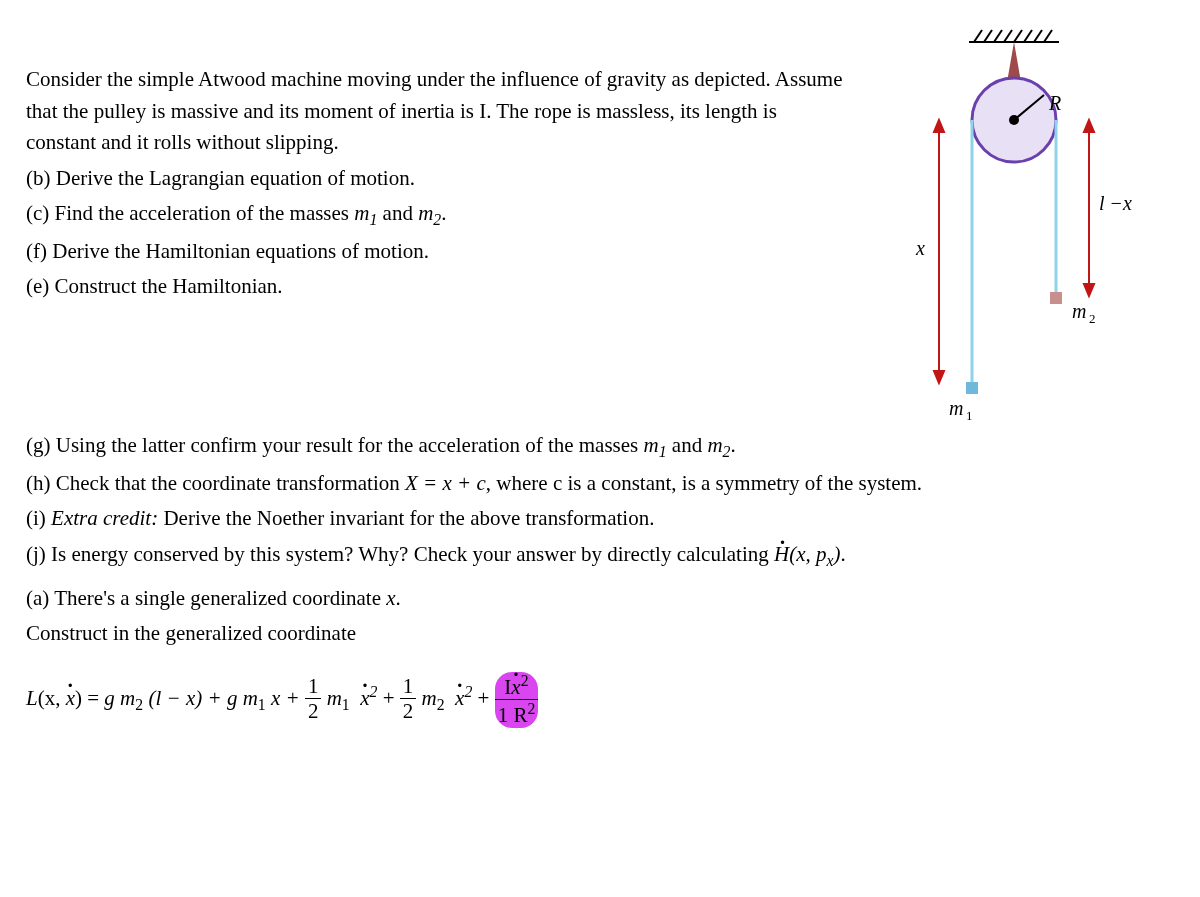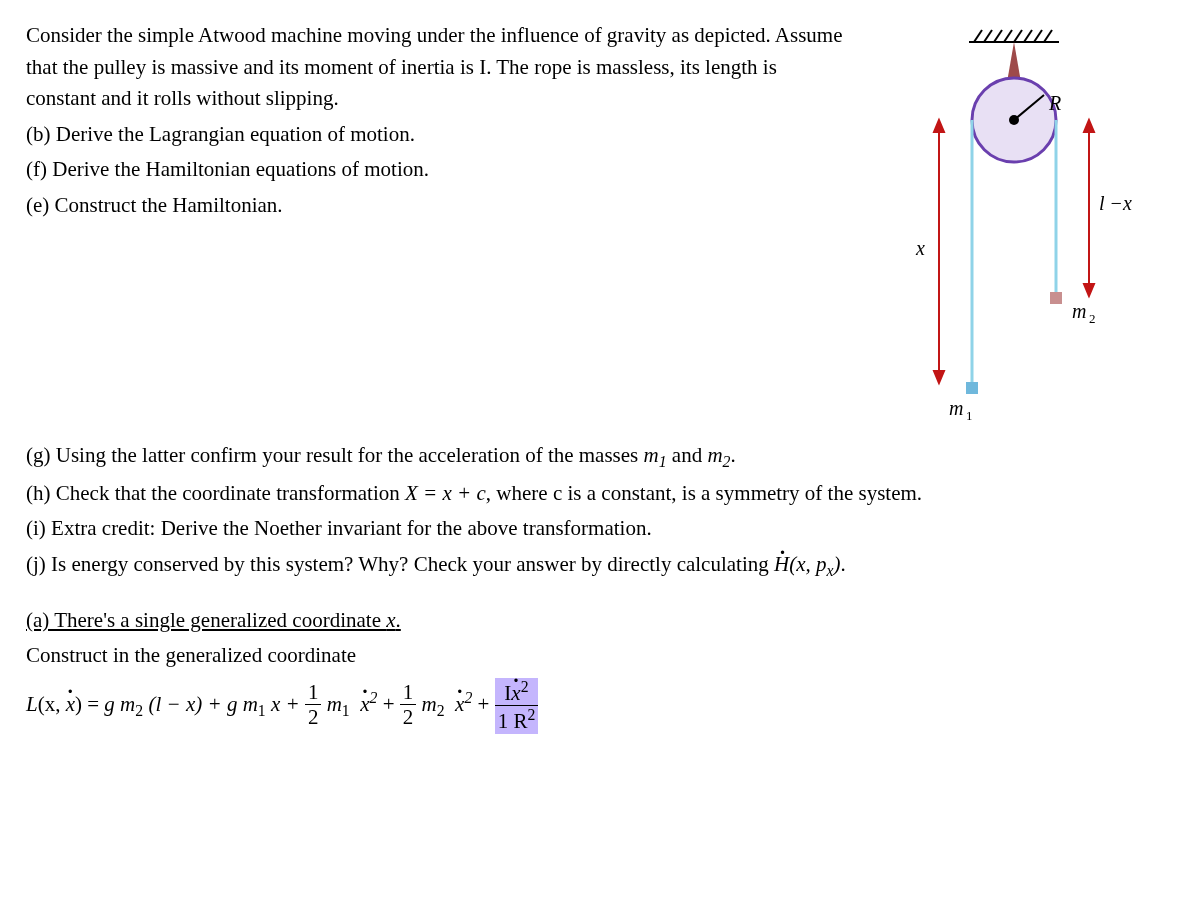--- a/index.html
+++ b/index.html
@@ -6,55 +6,58 @@
     font-family: "Times New Roman", Times, serif;
     font-size: 21px;
     line-height: 1.5;
     margin: 0;
     padding: 20px 26px;
     color: #000;
     background: #fff;
     width: 1148px;
   }
   .content { display: flex; }
-  .textcol { flex: 1 1 720px; }
+  .textcol { flex: 1 1 720px; margin-top: 44px; }
   .figcol  { flex: 0 0 320px; padding-left: 10px; }
   p { margin: 0 0 4px 0; }
   .math { font-style: italic; font-family: "Times New Roman", serif; }
   sub, sup { font-size: 0.75em; }
   .eq {
     font-family: "Times New Roman", serif;
     white-space: nowrap;
-    margin-top: 6px;
+    margin-top: 22px;
   }
   .frac {
     display: inline-block;
     vertical-align: middle;
     text-align: center;
     font-style: normal;
   }
   .frac .num { display: block; border-bottom: 1.1px solid #000; padding: 0 3px; line-height:1.1; }
   .frac .den { display: block; padding: 0 3px; line-height:1.2;}
-  .hl { background: #c4b5fd; }
+  .hl { background: #d946ef; border-radius: 17px; }
   .dot { position: relative; display:inline-block; }
   .dot::before { content:"·"; position:absolute; top:-0.58em; left:50%; transform:translateX(-50%); font-weight:bold; font-style: normal;}
   .Hdot { position: relative; display:inline-block; }
   .Hdot::before { content:"·"; position:absolute; top:-0.58em; left:55%; transform:translateX(-50%); font-weight:bold; }
-  .it { }
+  .it { font-style: italic; }
   svg { display:block; }
 </style>
 </head>
 <body>
 
 <div class="content">
   <div class="textcol">
     <p>
       <span>Consider the simple Atwood machine moving under the influence of gravity as depicted.  Assume that the pulley is massive and its moment of inertia is I.  The rope is massless, its length is constant and it rolls without slipping.</span>
     </p>
     <p>(b) Derive the Lagrangian equation of motion.</p>
+    <p>
+      <span>(c) Find the acceleration of the masses </span><span class="math"><span>m</span><sub>1</sub></span><span> and </span><span class="math"><span>m</span><sub>2</sub></span><span>.</span>
+    </p>
     <p>(f) Derive the Hamiltonian equations of motion.</p>
     <p>(e) Construct the Hamiltonian.</p>
   </div>
   <div class="figcol">
     <svg width="300" height="400" viewBox="0 0 300 400">
 
       <g stroke="#000" stroke-width="2">
         <line x1="115" y1="22" x2="205" y2="22"></line>
         <line x1="120" y1="22" x2="128" y2="10"></line>
         <line x1="130" y1="22" x2="138" y2="10"></line>
@@ -95,34 +98,34 @@
       <text x="245" y="190" font-family="Times New Roman" font-style="italic" font-size="20">l −x</text>
 
       <text x="95" y="395" font-family="Times New Roman" font-style="italic" font-size="20">m</text>
       <text x="112" y="400" font-family="Times New Roman" font-size="13">1</text>
       <text x="218" y="298" font-family="Times New Roman" font-style="italic" font-size="20">m</text>
       <text x="235" y="303" font-family="Times New Roman" font-size="13">2</text>
     </svg>
   </div>
 </div>
 
-<p style="margin-top:20px;">
+<p style="margin-top:10px;">
   <span>(g) Using the latter confirm your result for the acceleration of the masses </span><span class="math"><span>m</span><sub>1</sub></span><span> and </span><span class="math"><span>m</span><sub>2</sub></span><span>.</span>
 </p>
 <p>
   <span>(h) Check that the coordinate transformation </span><span class="math">X = x + c</span><span>, where c is a constant, is a symmetry of the system.</span>
 </p>
 <p>
   <span>(i) </span><span class="it">Extra credit:</span><span> Derive the Noether invariant for the above transformation.</span>
 </p>
 <p>
   <span>(j) Is energy conserved by this system?  Why?  Check your answer by directly calculating </span><span class="math"><span class="Hdot">H</span>(x, p<sub>x</sub>)</span><span>.</span>
 </p>
 
-<p style="margin-top:22px;text-decoration:underline;">
+<p style="margin-top:10px;">
   <span>(a) There's a single generalized coordinate <span class="math">x</span>.</span>
 </p>
 <p>Construct in the generalized coordinate</p>
 
 <div class="eq">
   <span class="math">L</span><span>(x, </span><span class="math dot">x</span><span>) = </span><span class="math">g m</span><sub>2</sub>
   <span class="math"> (l − x) + g m</span><sub>1</sub>
   <span class="math"> x + </span>
   <span class="frac"><span class="num">1</span><span class="den">2</span></span>
   <span class="math"> m</span><sub>1</sub>

